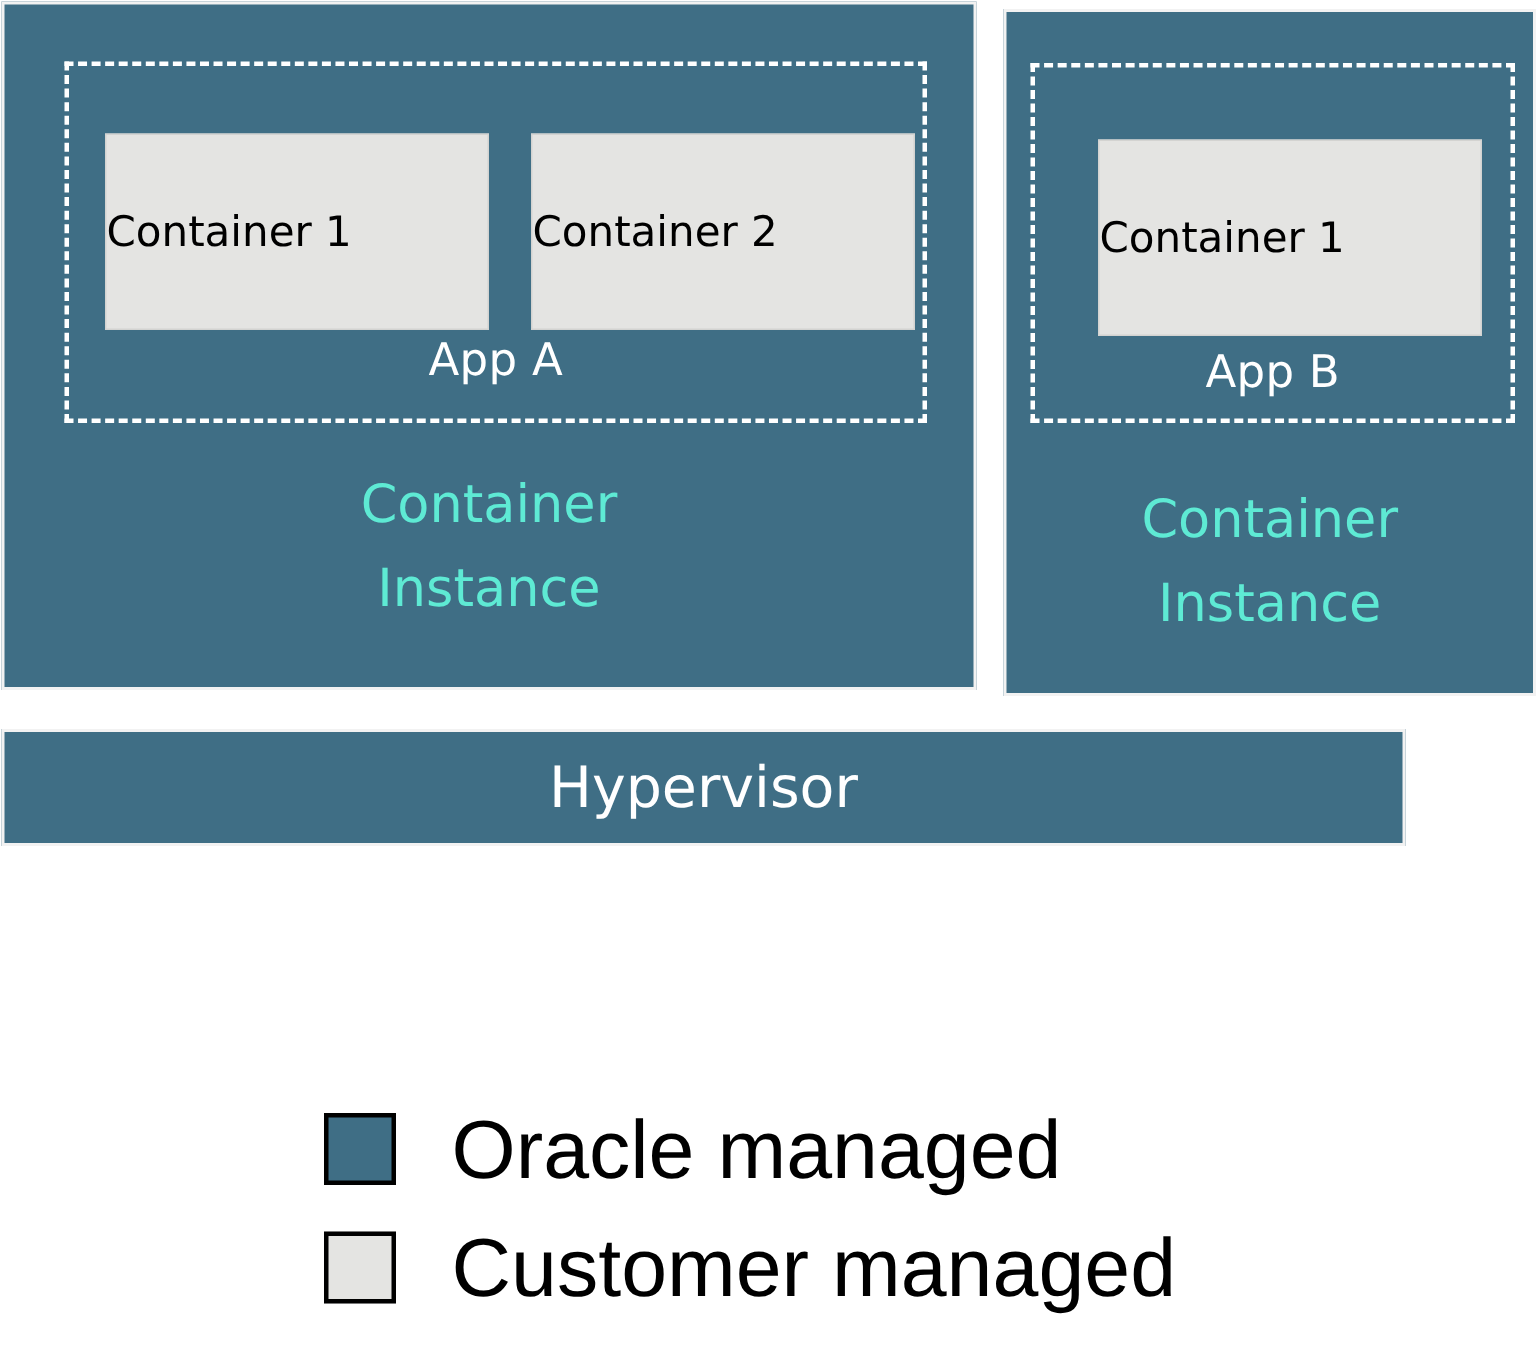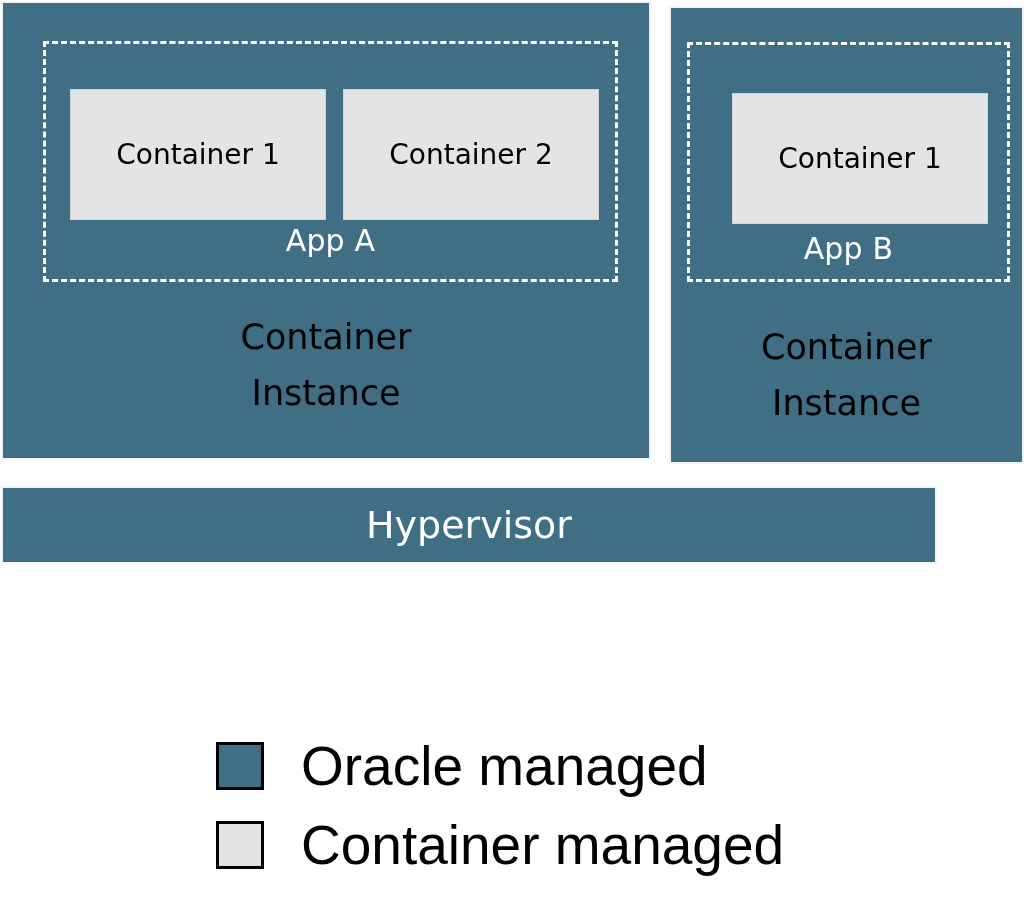--- a/index.html
+++ b/index.html
@@ -75,51 +75,51 @@
   #app-b-label { bottom: 12px; }
 
   
   .container-box {
     position: absolute;
     background: #E4E4E2;
     border: 1px solid #D3D3D1;
     box-sizing: border-box;
     display: flex;
     align-items: center;
-    justify-content: center;
+    justify-content: flex-start;
     color: #000000;
     font-size: 28px;
     line-height: 32px;
   }
   #container-a1 {
     left: 24px;
     top: 45px;
     width: 256px;
     height: 131px;
   }
   #container-a2 {
-    left: 297px;
+    left: 308px;
     top: 45px;
     width: 256px;
     height: 131px;
   }
   #container-b1 {
     left: 42px;
     top: 48px;
     width: 256px;
     height: 131px;
   }
 
   
   .instance-caption {
     position: absolute;
     left: 0;
     right: 0;
     text-align: center;
-    color: #000000;
+    color: #5eead4;
     font-size: 35px;
     line-height: 56px;
     white-space: pre-line;
   }
   #caption-left  { top: 306px; }
   #caption-right { top: 311px; }
 
   
   .layer-bar {
     position: absolute;
@@ -217,18 +217,18 @@
 
   <div class="legend">
 
     <div class="legend-row">
       <span class="legend-swatch" id="swatch-oracle" style="background: rgb(63, 110, 133);"></span>
       <span class="legend-label">Oracle managed</span>
     </div>
 
     <div class="legend-row">
       <span class="legend-swatch" id="swatch-customer" style="background: rgb(228, 228, 226);"></span>
-      <span class="legend-label">Container managed</span>
+      <span class="legend-label">Customer managed</span>
     </div>
 
   </div>
 
 </div>
 
 </body></html>

